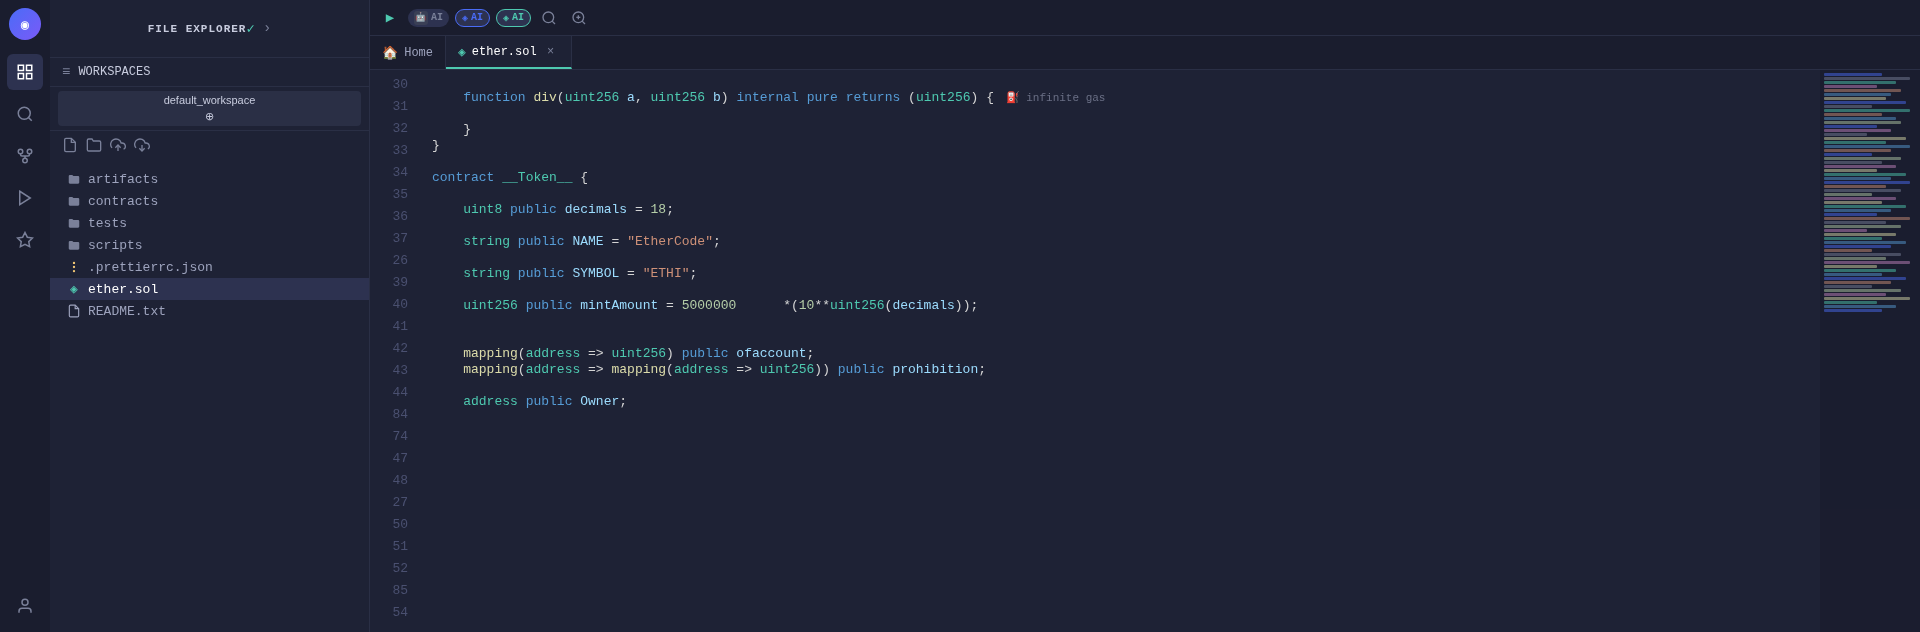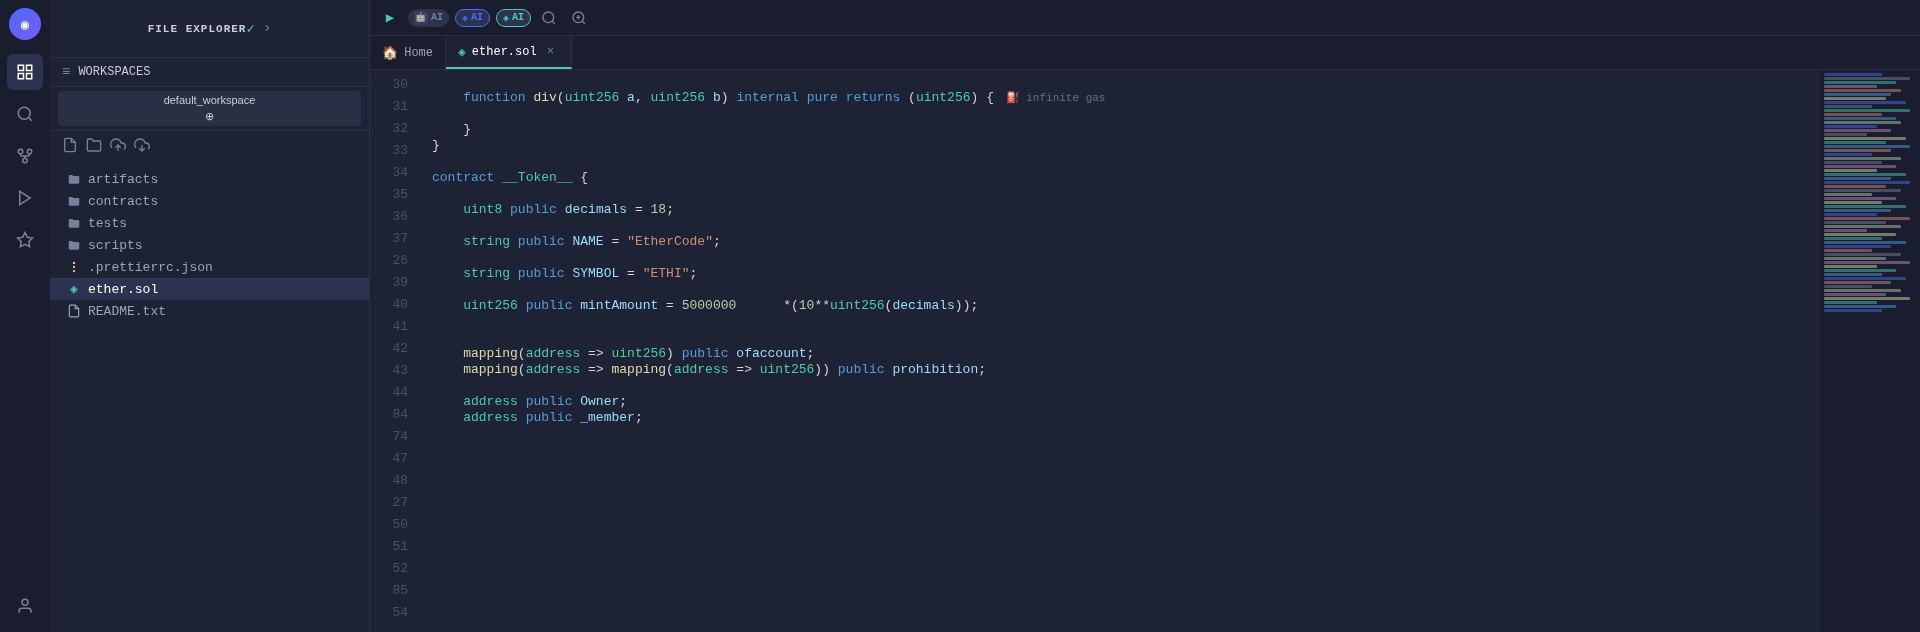--- a/index.html
+++ b/index.html
@@ -588,21 +588,20 @@
       <span class="code-line">&nbsp;</span>
 
       <span class="code-line">    <span class="fn">mapping</span><span class="punct">(</span><span class="type">address</span> <span class="op">=&gt;</span> <span class="type">uint256</span><span class="punct">)</span> <span class="kw">public</span> <span class="var">ofaccount</span><span class="punct">;</span></span>
 
       <span class="code-line">    <span class="fn">mapping</span><span class="punct">(</span><span class="type">address</span> <span class="op">=&gt;</span> <span class="fn">mapping</span><span class="punct">(</span><span class="type">address</span> <span class="op">=&gt;</span> <span class="type">uint256</span><span class="punct">))</span> <span class="kw">public</span> <span class="var">prohibition</span><span class="punct">;</span></span>
 
       <span class="code-line">&nbsp;</span>
 
       <span class="code-line">    <span class="type">address</span> <span class="kw">public</span> <span class="var">Owner</span><span class="punct">;</span></span>
 
-      <span class="code-line">    <span class="type">address</span> <span class="kw">public</span> <span class="var">_member</span><span class="punct">;</span></span>
     </div>
 
     <div class="minimap">
       <div class="minimap-content">
         <div class="mini-line" style="background:#4a6cf7;width:60%"></div>
         <div class="mini-line" style="background:#7a8099;width:90%"></div>
         <div class="mini-line" style="background:#4ec9b0;width:75%"></div>
         <div class="mini-line" style="background:#c586c0;width:55%"></div>
         <div class="mini-line" style="background:#ce9178;width:80%"></div>
         <div class="mini-line" style="background:#569cd6;width:70%"></div>

